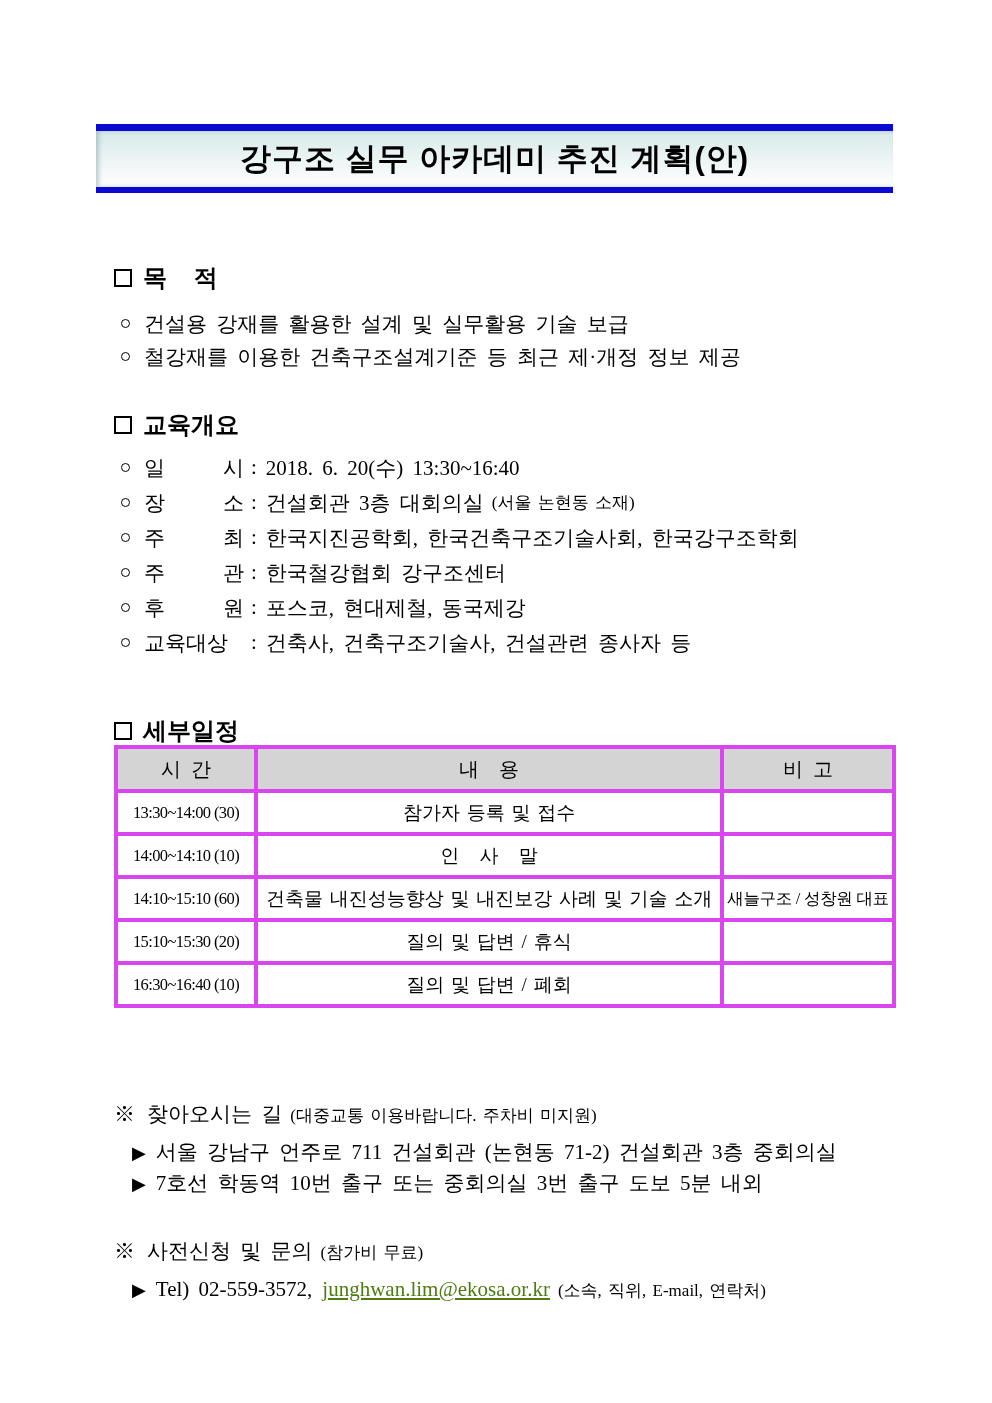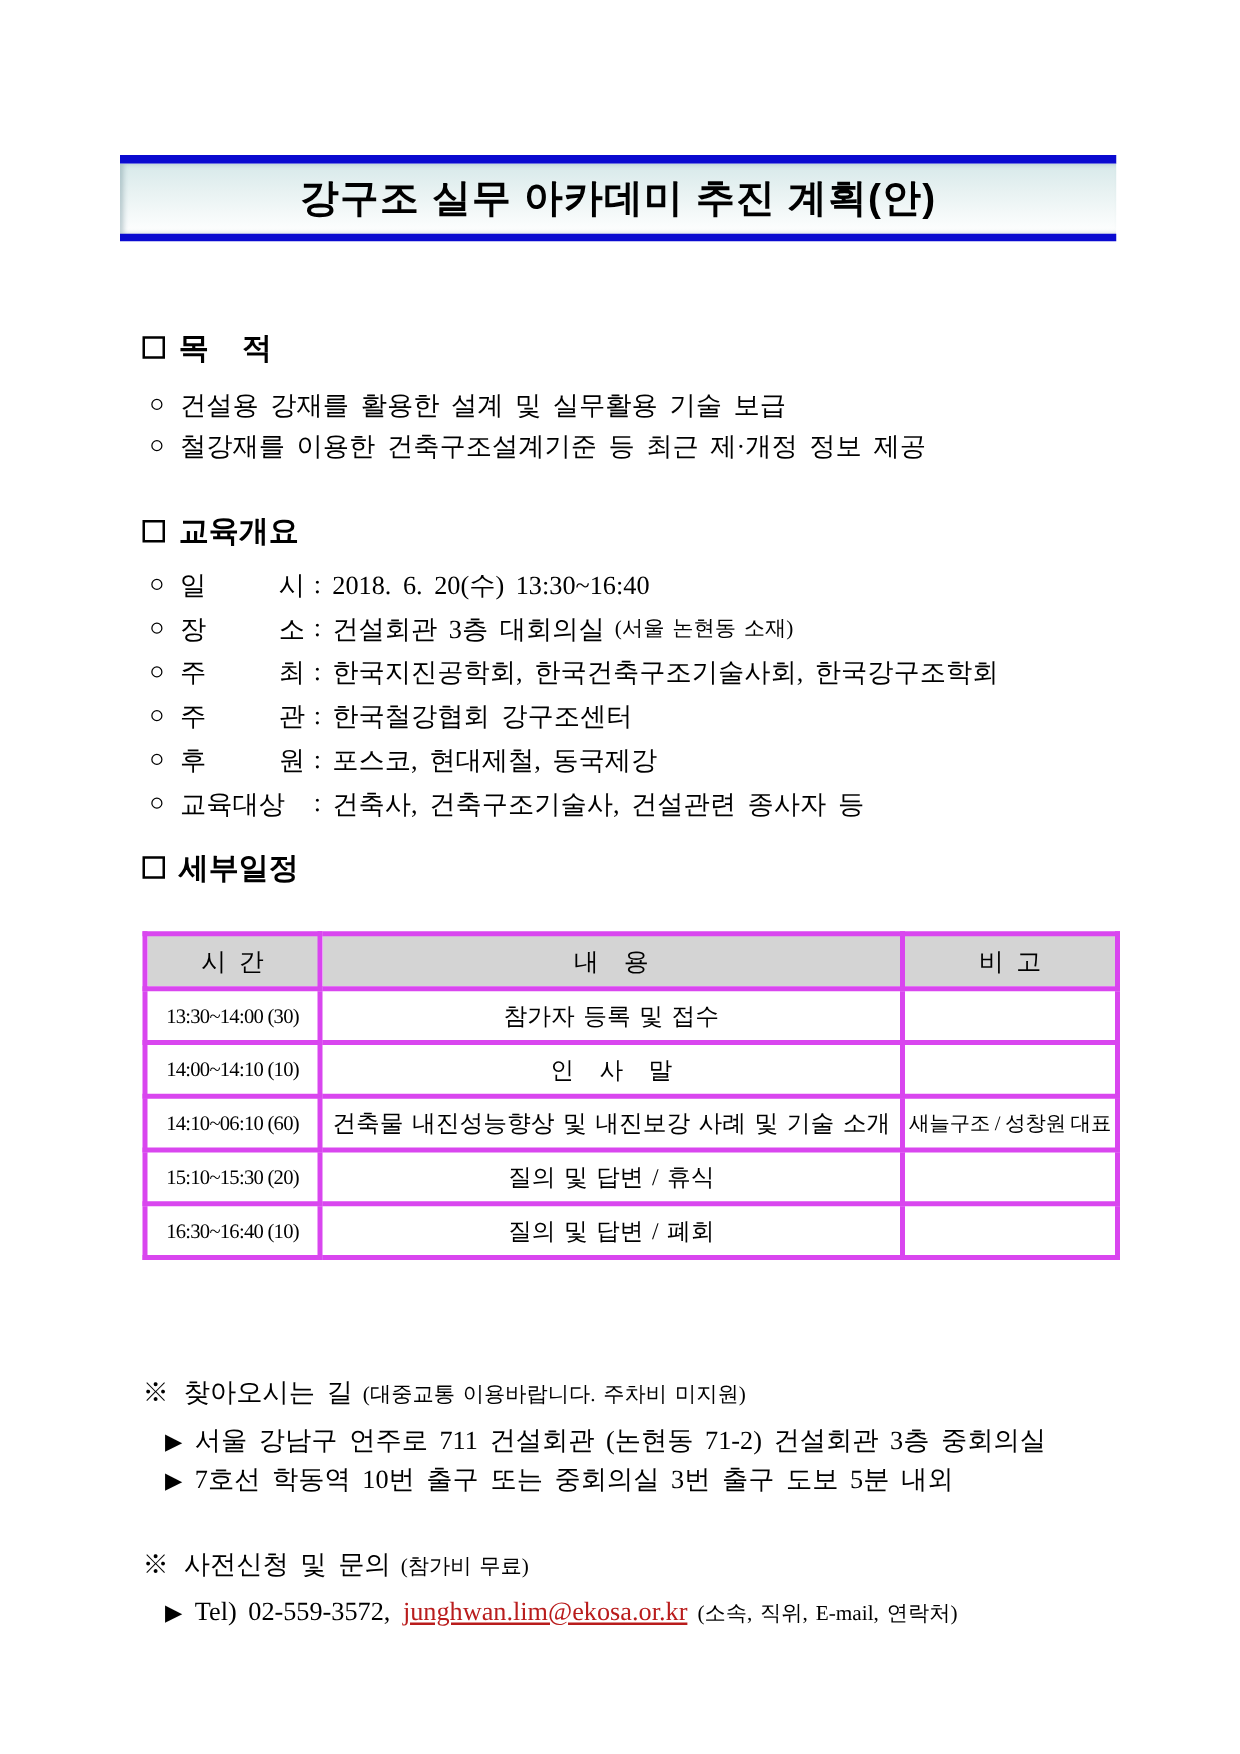--- a/index.html
+++ b/index.html
@@ -63,21 +63,21 @@
   table.schedule td { height:43px; }
   td.t-time { font-size:16.5px; letter-spacing:-0.6px; }
   td.t-content { font-size:19px; word-spacing:2px; white-space:pre; }
   td.t-remark { font-size:16.5px; letter-spacing:-0.3px; }
   col.c-time { width:140px; } col.c-content { width:466px; } col.c-remark { width:172px; }
   
   .ref-line { display:flex; align-items:baseline; height:30px; }
   .ref-mark { font-size:21px; margin-right:12px; }
   .tri { font-size:18px; margin-right:10px; line-height:1; }
   .arrow-line { display:flex; align-items:baseline; height:31px; margin-left:18px; }
-  a.email { color:#b91c1c; text-decoration:underline;text-align:right; }
+  a.email { color:#4d7c0f; text-decoration:underline;text-align:right; }
 </style>
 </head>
 <body>
 
 <div class="page">
 
   <div class="banner">
     <div class="banner-bar top"></div>
     <div class="banner-body">
       <span class="banner-title">강구조 실무 아카데미 추진 계획(안)</span>
@@ -141,21 +141,21 @@
       </div>
       <div class="ov-line">
         <span class="circ"></span>
         <span class="lbl">교육대상</span>
         <span class="colon">:</span>
         <span class="body-txt">건축사, 건축구조기술사, 건설관련 종사자 등</span>
       </div>
     </div>
   </div>
 
-  <div class="sec" style="top:679px;text-align:center;">
+  <div class="sec" style="top:716px;text-align:center;">
     <div class="sec-head">
       <span class="sq"></span>
       <span class="sec-title pre">세부일정</span>
     </div>
   </div>
 
   <table class="schedule">
     <colgroup>
         <col class="c-time">
         <col class="c-content">
@@ -173,21 +173,21 @@
         <td class="t-time">13:30~14:00 (30)</td>
         <td class="t-content">참가자 등록 및 접수</td>
         <td class="t-remark"></td>
       </tr>
       <tr>
         <td class="t-time">14:00~14:10 (10)</td>
         <td class="t-content">인   사   말</td>
         <td class="t-remark"></td>
       </tr>
       <tr>
-        <td class="t-time">14:10~06:10 (60)</td>
+        <td class="t-time">14:10~15:10 (60)</td>
         <td class="t-content">건축물 내진성능향상 및 내진보강 사례 및 기술 소개</td>
         <td class="t-remark">새늘구조 / 성창원 대표</td>
       </tr>
       <tr>
         <td class="t-time">15:10~15:30 (20)</td>
         <td class="t-content">질의 및 답변 / 휴식</td>
         <td class="t-remark"></td>
       </tr>
       <tr>
         <td class="t-time">16:30~16:40 (10)</td>

